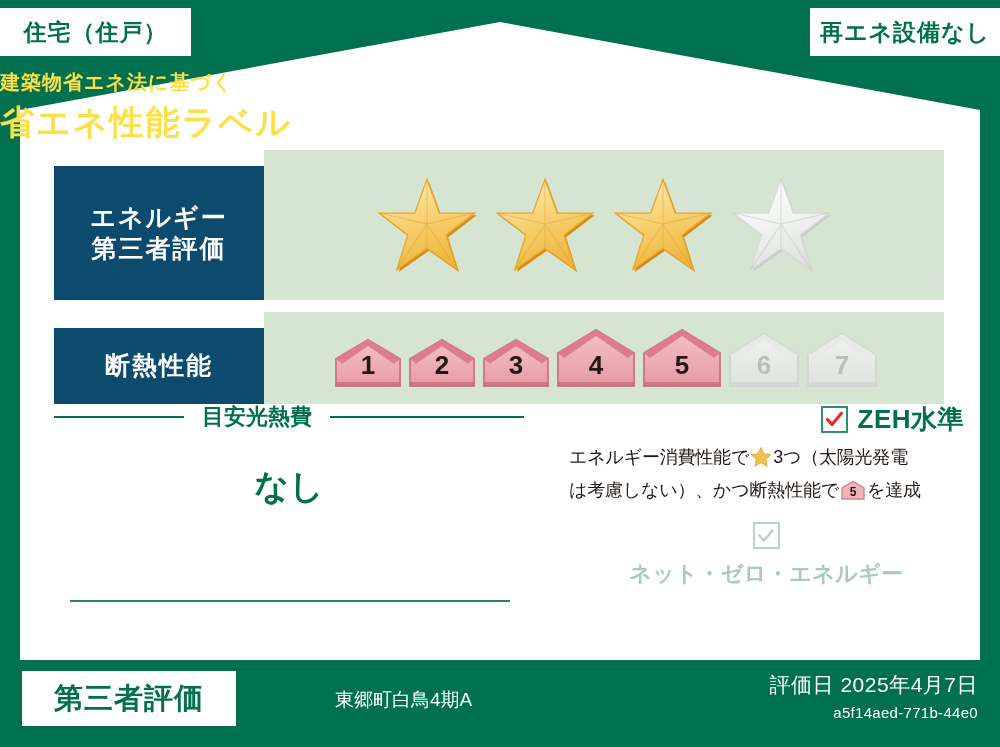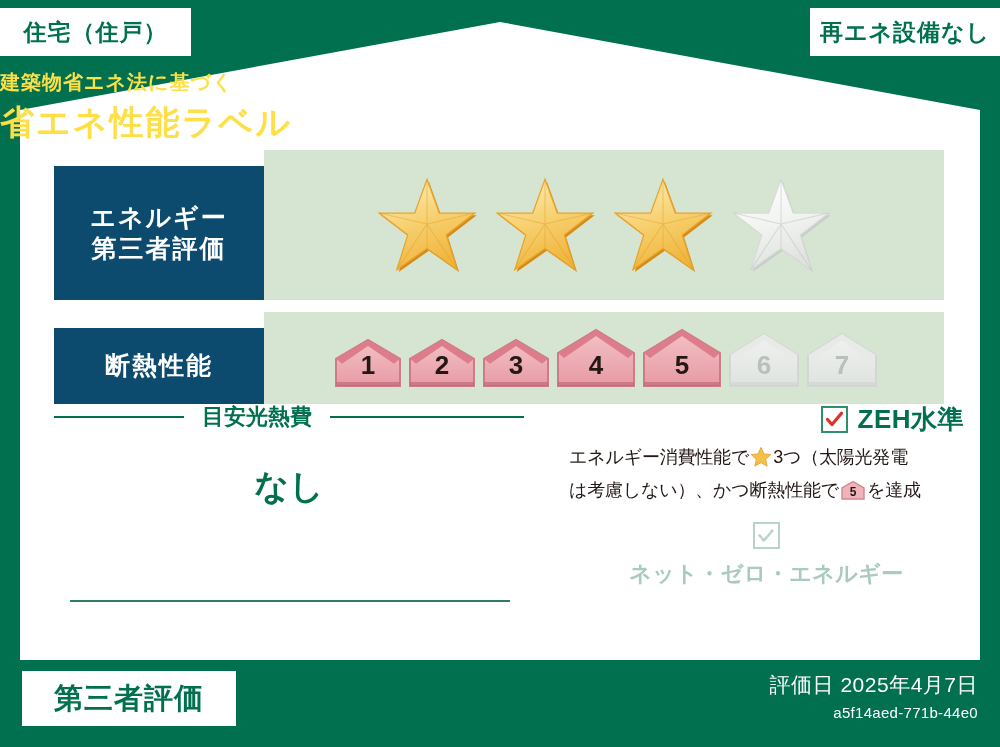--- a/index.html
+++ b/index.html
@@ -379,20 +379,21 @@
         </div>
       </div>
 
     </div>
   </div>
 
   <div id="footer">
     <div id="bels-plate">
       <span id="bels-jp">第三者評価</span>
     </div>
+    <div id="bels-site">東郷町白鳥4期A</div>
     <div id="footer-right">
       <div id="eval-date">
         <span>評価日</span>
         <span>2025年4月7日</span>
       </div>
       <div id="eval-id">a5f14aed-771b-44e0</div>
     </div>
   </div>
 
 </div>

